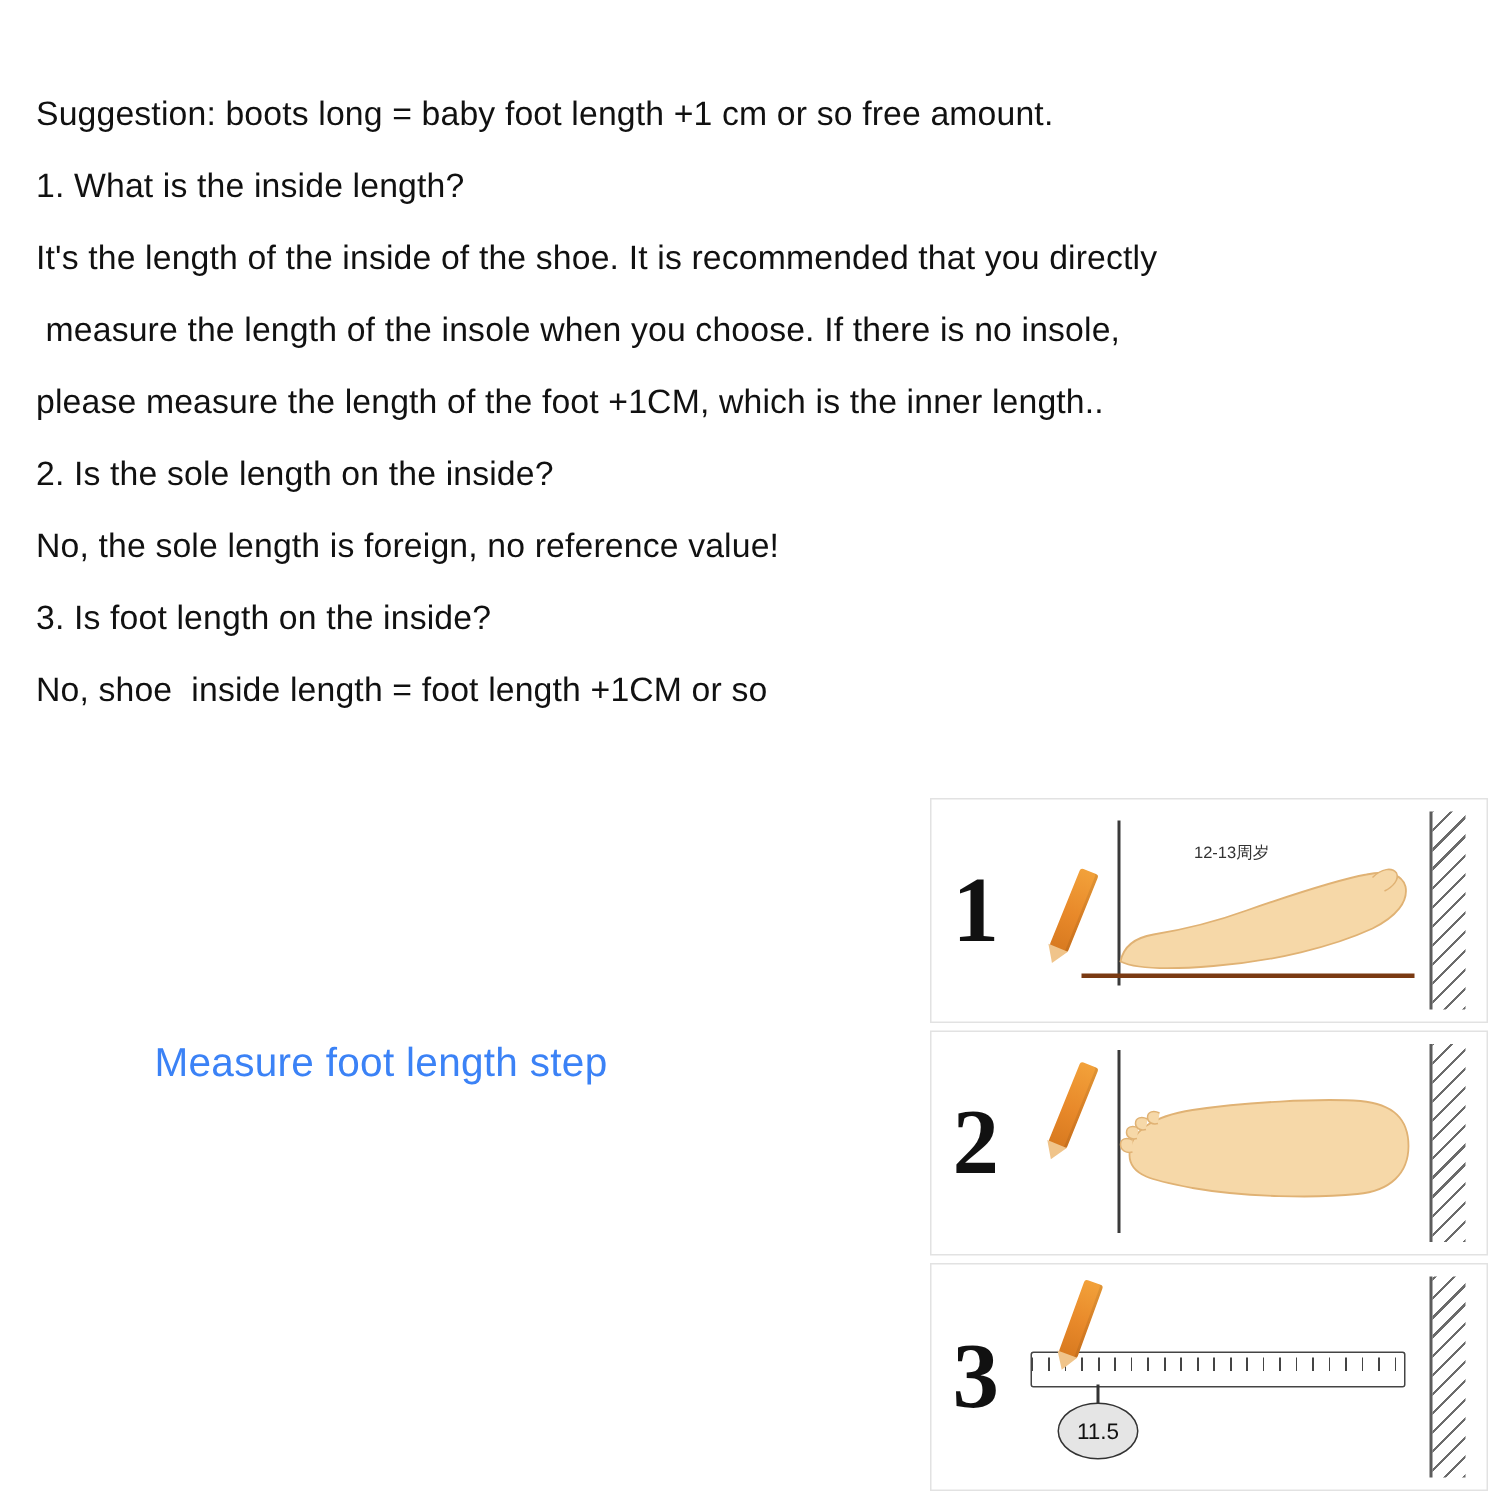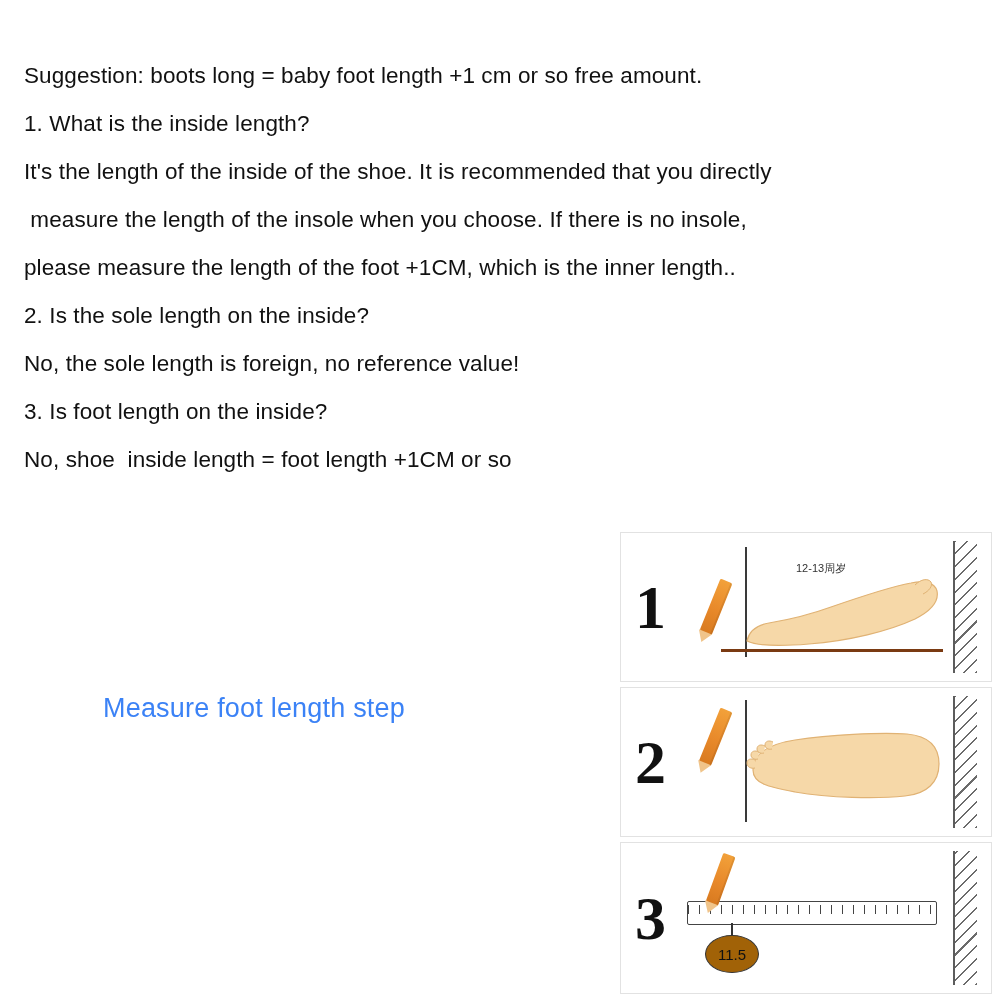--- a/index.html
+++ b/index.html
@@ -142,21 +142,21 @@
         #444 0px, #444 1px,
         rgba(255,255,255,0) 1px, rgba(255,255,255,0) 11px
       );
   }
   .measure-bubble {
     position: absolute;
     width: 52px;
     height: 36px;
     border: 1.5px solid #333333;
     border-radius: 50%;
-    background: #a16207;
+    background: #e5e5e5;
     display: flex;
     align-items: center;
     justify-content: center;
     font-size: 15px;
     color: #111111;
   }
   .bubble-stem {
     position: absolute;
     width: 1.5px;
     background: #333333;

